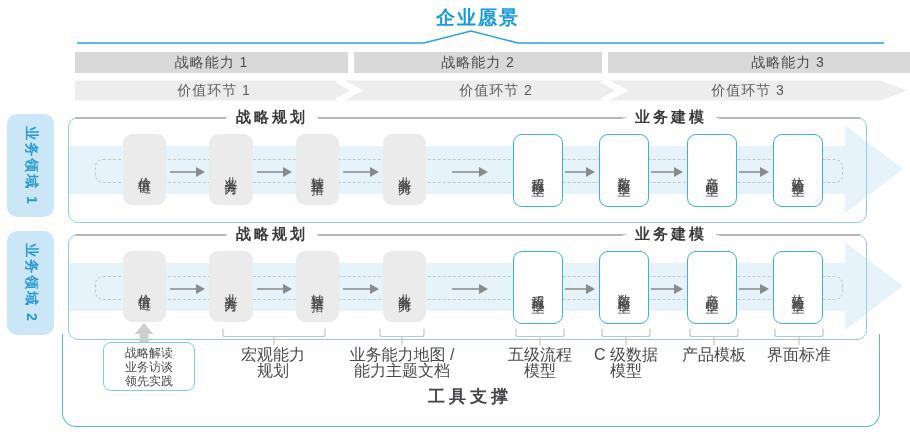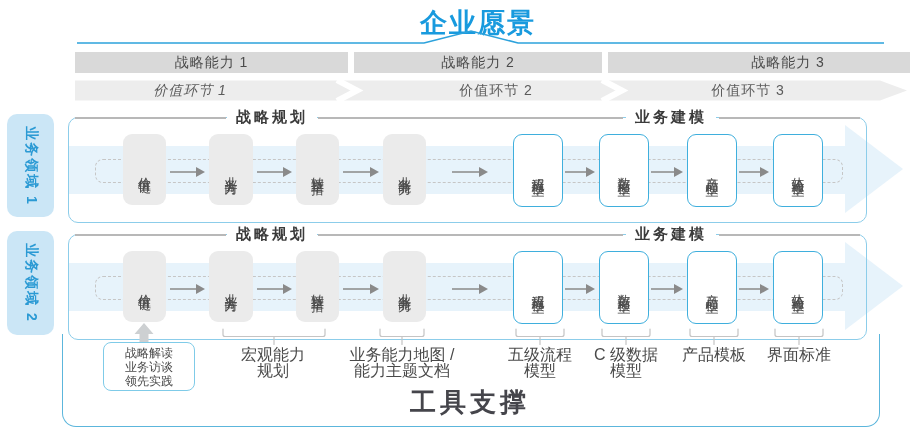--- a/index.html
+++ b/index.html
@@ -2,21 +2,21 @@
 <html><head>
 <meta charset="utf-8">
 <style>
   html,body{margin:0;padding:0;background:#fff;}
   #canvas{
     position:relative;width:910px;height:432px;background:#fff;overflow:hidden;
     font-family:"Liberation Sans","DejaVu Sans",sans-serif;
   }
   
   .header-title{position:absolute;top:5px;left:478px;transform:translateX(-50%);
-    display:flex;gap:32px;white-space:nowrap;font-size:27px;font-weight:bold;
+    display:flex;gap:32px;white-space:nowrap;font-size:19px;font-weight:bold;
     color:#189ade;letter-spacing:2px;}
   .vision-line{position:absolute;left:0;top:0;pointer-events:none;}
   
   .cap-band{position:absolute;top:52px;height:21px;background:#d9d9d9;
     display:flex;align-items:center;justify-content:center;
     font-size:14px;color:#4b4b4b;letter-spacing:1px;}
   .value-band-svg{position:absolute;left:75px;top:80px;}
   .value-label{position:absolute;top:81px;height:20px;transform:translateX(-50%);
     display:flex;align-items:center;font-size:14px;color:#5b5b5b;letter-spacing:1px;white-space:nowrap;}
   
@@ -45,21 +45,21 @@
     border:1.2px solid #7fcbe8;border-radius:8px;display:flex;flex-direction:column;
     align-items:center;justify-content:center;font-size:12px;line-height:14px;color:#4a4a4a;}
   .ann-label{position:absolute;top:347px;transform:translateX(-50%);text-align:center;
     font-size:16px;line-height:16px;color:#4a4a4a;white-space:nowrap;}
   .overlay-svg{position:absolute;left:0;top:0;pointer-events:none;}
   
   .tool-container{position:absolute;left:62px;top:334px;width:816px;height:92px;
     border-left:1.5px solid #5cb6dc;border-right:1.5px solid #5cb6dc;border-bottom:1.5px solid #5cb6dc;
     border-radius:0 0 14px 14px;}
   .tool-label{position:absolute;left:62px;top:385px;width:816px;text-align:center;
-    font-size:26px;font-weight:bold;color:#45454b;letter-spacing:4px;}
+    font-size:17px;font-weight:bold;color:#45454b;letter-spacing:4px;}
 </style>
 </head>
 <body>
 
 <div id="canvas">
 
   <div class="header-title">
     <span>企业愿景</span>
   </div>
 
@@ -72,21 +72,21 @@
       <div class="cap-band" style="left: 354px; width: 248px;">战略能力 2</div>
       <div class="cap-band" style="left: 608px; width: 274px; padding-left: 43px;">战略能力 3</div>
     </div>
 
   <svg class="value-band-svg" width="835" height="21">
     <polygon points="0,0.5 805,0.5 832,10.5 805,20.5 0,20.5" fill="#ededed"></polygon>
     <path d="M262,0 L282,10.5 L262,21" fill="none" stroke="#ffffff" stroke-width="6"></path>
     <path d="M527,0 L547,10.5 L527,21" fill="none" stroke="#ffffff" stroke-width="6"></path>
   </svg>
   <div id="value-labels">
-      <div class="value-label" style="left: 190px; font-style: italic;">价值环节 1</div>
+      <div class="value-label" style="left: 214px;">价值环节 1</div>
       <div class="value-label" style="left: 496px;">价值环节 2</div>
       <div class="value-label" style="left: 748px;">价值环节 3</div>
     </div>
 
   <div id="domain-labels">
       <div class="domain-box" style="top: 114px; height: 103px;">
         <span>业务领域 1</span>
       </div>
       <div class="domain-box" style="top: 231px; height: 104px;">
         <span>业务领域 2</span>

